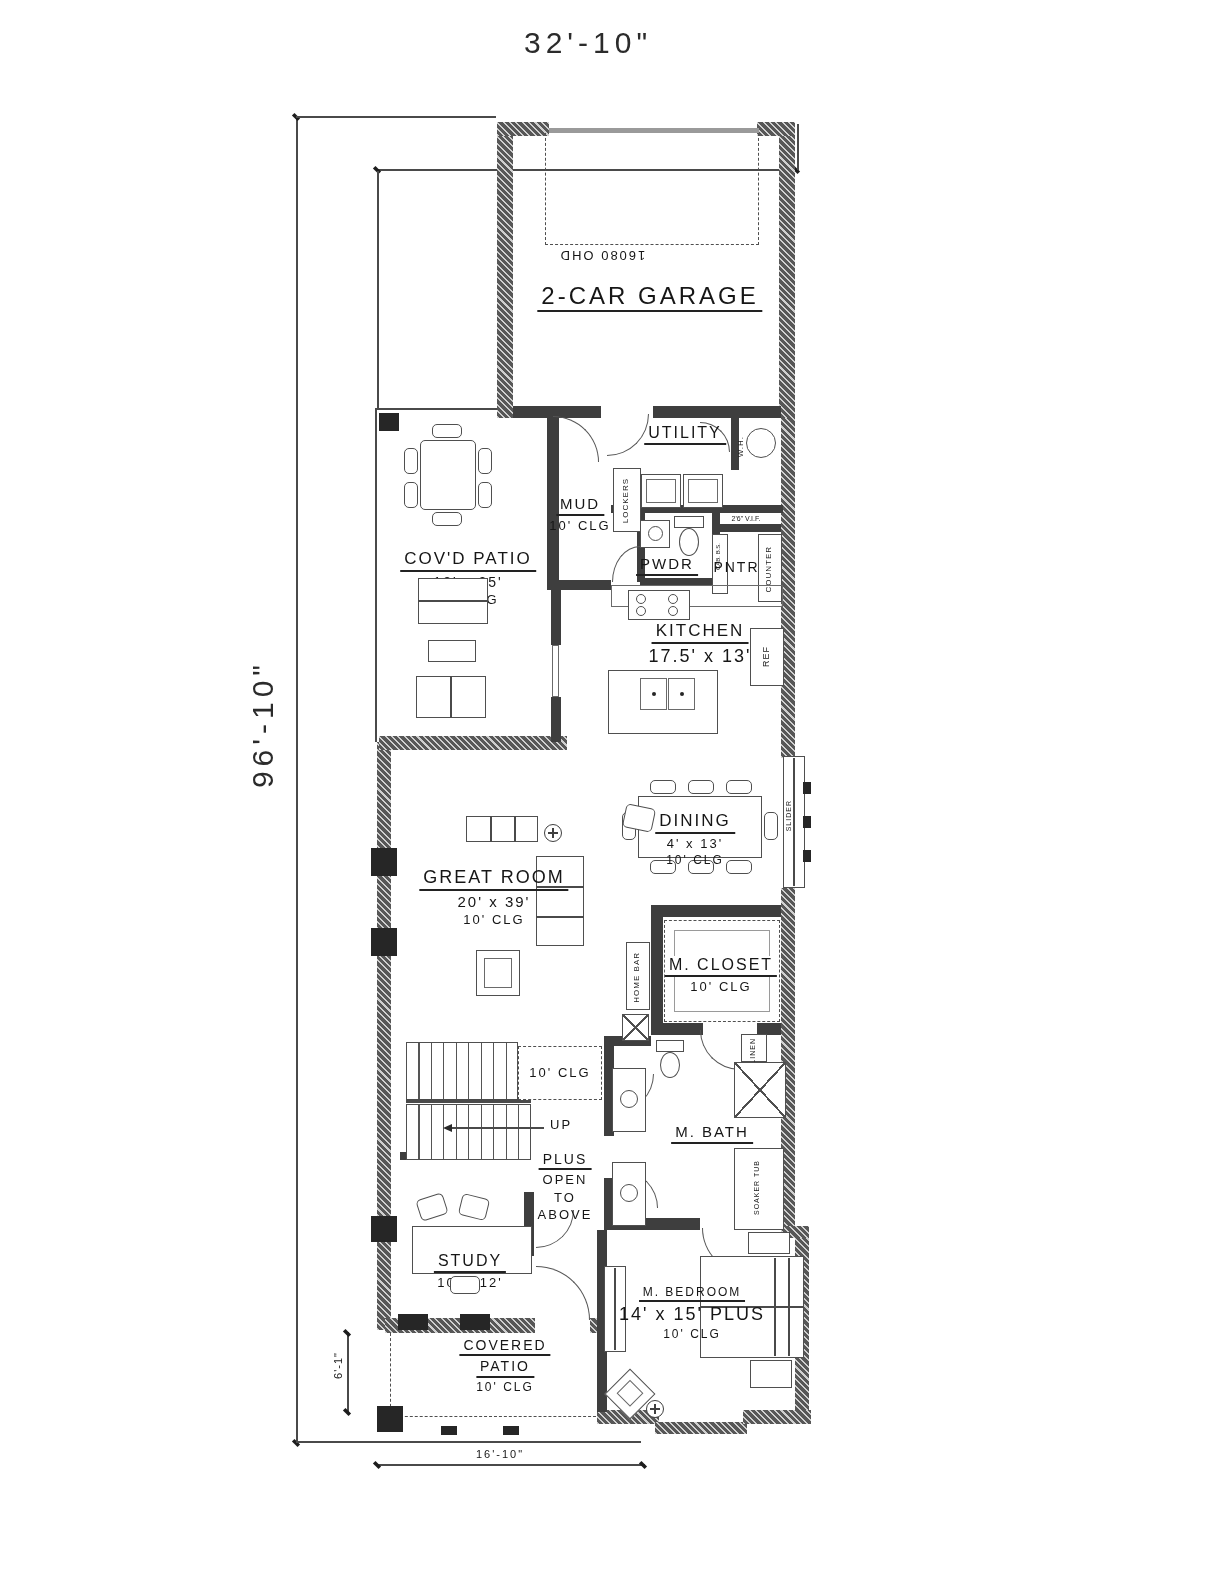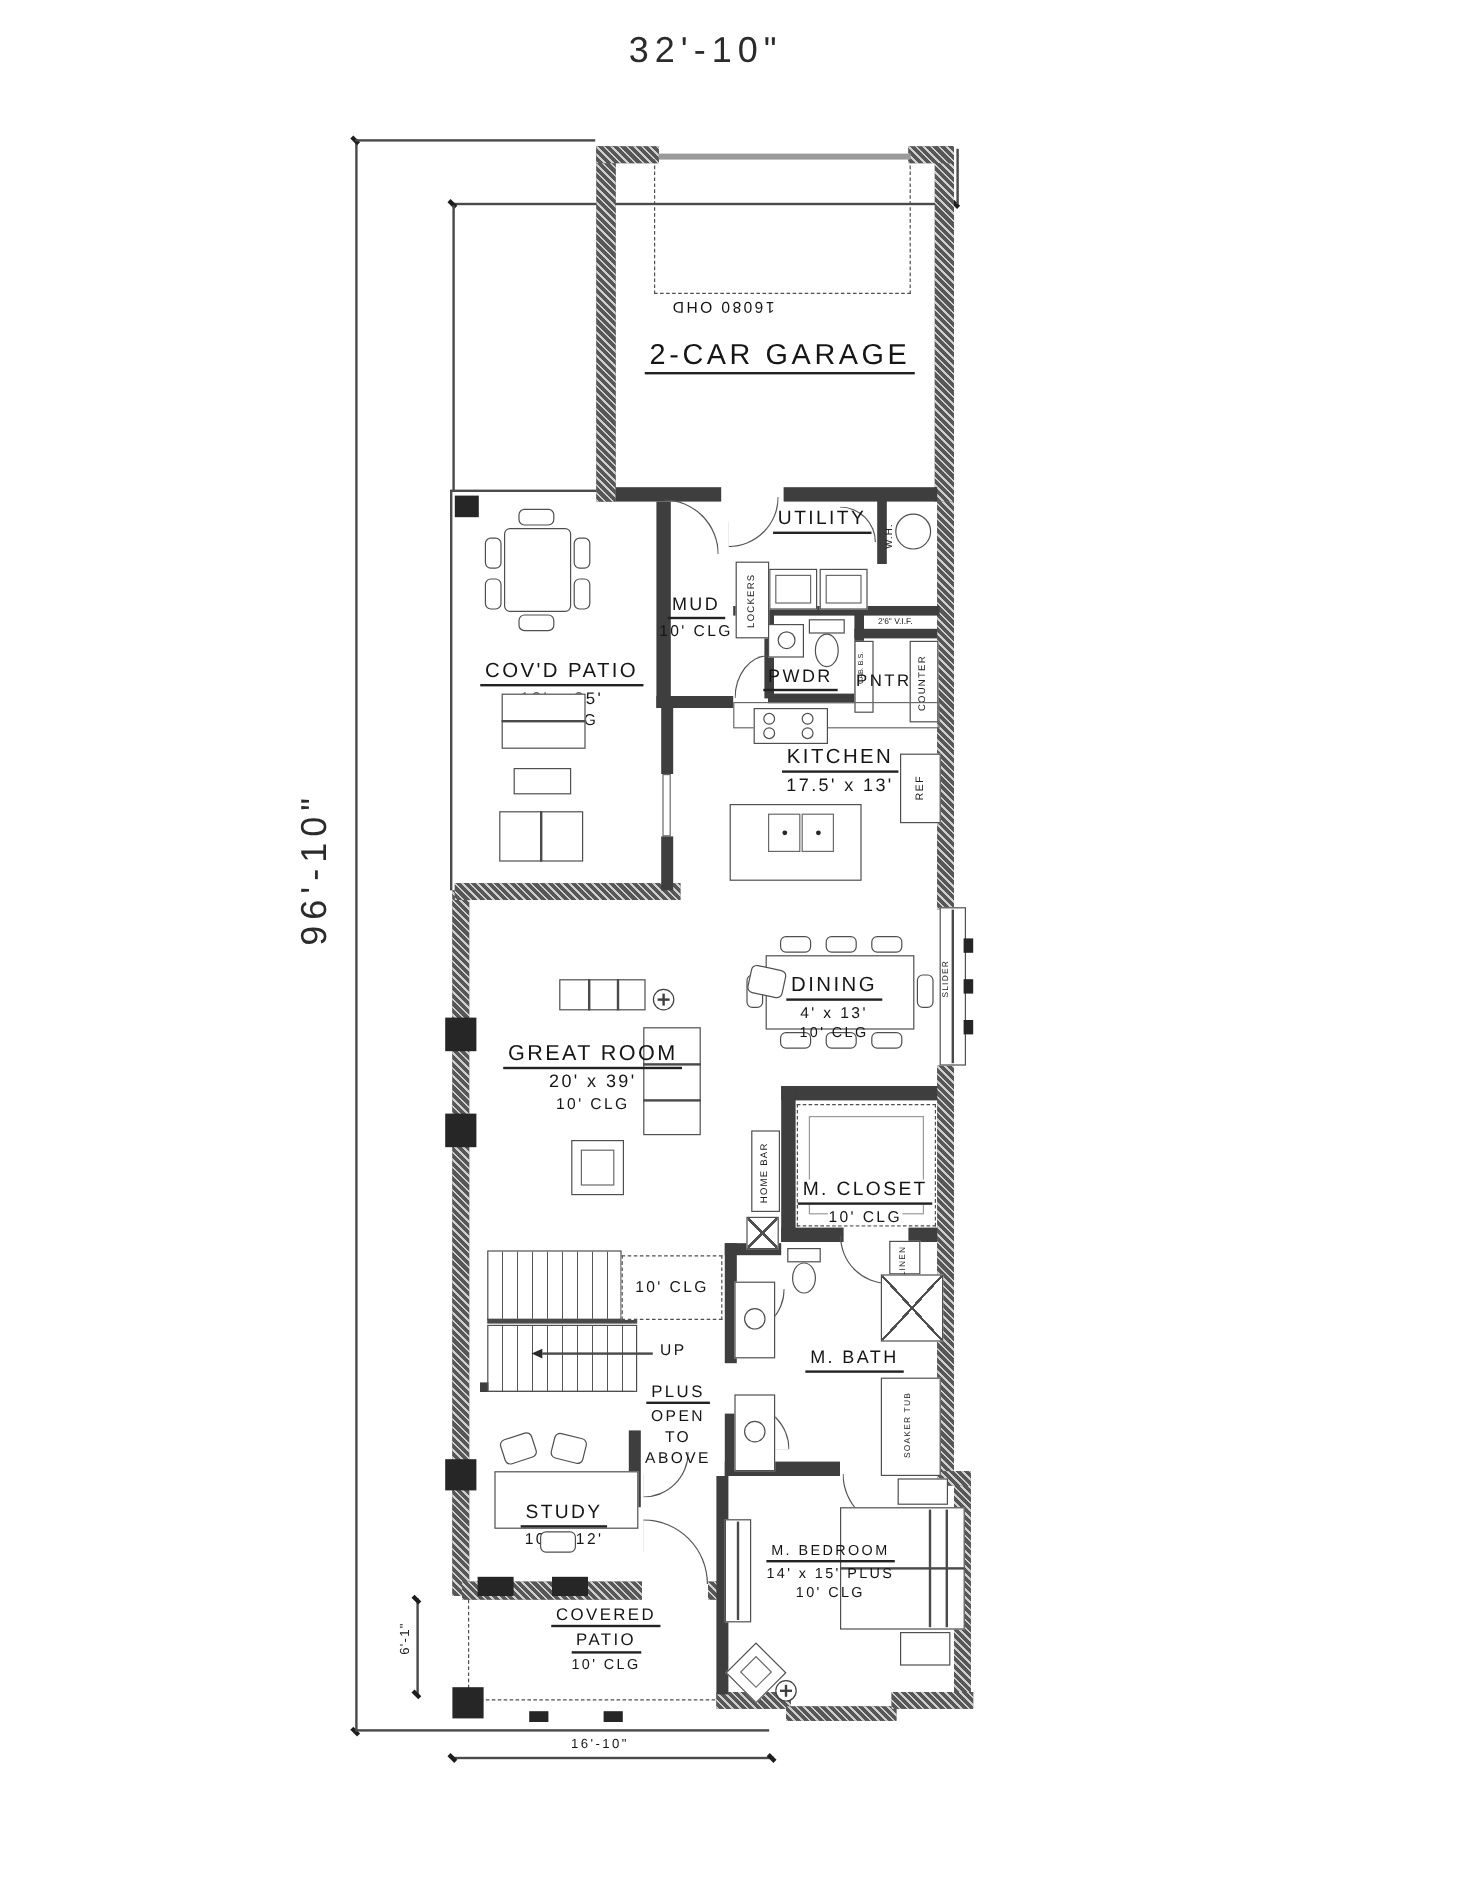--- a/index.html
+++ b/index.html
@@ -189,21 +189,21 @@
   <div class="a t vt" style="left:765px;top:546px;font-size:8px">COUNTER</div>
 
   <div class="a nofill" style="left:611px;top:585px;width:172px;height:22px"></div>
   <div class="a fur" style="left:628px;top:590px;width:62px;height:30px"></div>
   <div class="a circle" style="left:636px;top:594px;width:10px;height:10px"></div>
   <div class="a circle" style="left:636px;top:606px;width:10px;height:10px"></div>
   <div class="a circle" style="left:668px;top:594px;width:10px;height:10px"></div>
   <div class="a circle" style="left:668px;top:606px;width:10px;height:10px"></div>
   <div class="a stack" style="left:700px;top:622px">
     <span class="t ul" style="font-size:17px">KITCHEN</span>
-    <span class="t" style="font-size:15px">17.5' x 13'</span>
+    <span class="t" style="font-size:18px">17.5' x 13'</span>
   </div>
   <div class="a fur" style="left:750px;top:628px;width:34px;height:58px"></div>
   <div class="a t vt" style="left:762px;top:646px;font-size:9px">REF</div>
   <div class="a fur" style="left:608px;top:670px;width:110px;height:64px"></div>
   <div class="a nofill" style="left:640px;top:678px;width:27px;height:32px"></div>
   <div class="a nofill" style="left:668px;top:678px;width:27px;height:32px"></div>
   <div class="a blk" style="left:652px;top:692px;width:4px;height:4px;border-radius:50%"></div>
   <div class="a blk" style="left:680px;top:692px;width:4px;height:4px;border-radius:50%"></div>
 
   <div class="a fur" style="left:638px;top:796px;width:124px;height:62px"></div>
@@ -235,21 +235,21 @@
     <span class="t" style="font-size:13px">10' CLG</span>
   </div>
   <div class="a fur" style="left:476px;top:950px;width:44px;height:46px"></div>
   <div class="a nofill" style="left:484px;top:958px;width:28px;height:30px"></div>
   <div class="a fur" style="left:626px;top:942px;width:24px;height:68px"></div>
   <div class="a t vt" style="left:633px;top:952px;font-size:8px">HOME BAR</div>
   <div class="a xbox" style="left:622px;top:1014px;width:27px;height:27px"></div>
 
   <div class="a dashbox" style="left:664px;top:920px;width:116px;height:102px"></div>
   <div class="a nofill" style="left:674px;top:930px;width:96px;height:82px;border-color:#9a9a9a"></div>
-  <div class="a stack" style="left:721px;top:983px">
+  <div class="a stack" style="left:721px;top:956px">
     <span class="t ul" style="font-size:16px;background:#fff">M. CLOSET</span>
     <span class="t" style="font-size:13px;background:#fff">10' CLG</span>
   </div>
   <div class="a fur" style="left:656px;top:1040px;width:28px;height:12px"></div>
   <div class="a ell" style="left:660px;top:1052px;width:20px;height:26px"></div>
   <div class="a fur" style="left:741px;top:1034px;width:26px;height:28px"></div>
   <div class="a t vt" style="left:749px;top:1038px;font-size:7px">LINEN</div>
 
   <div class="a treads" style="left:406px;top:1042px;width:112px;height:58px"></div>
   <div class="a treads" style="left:406px;top:1104px;width:125px;height:56px"></div>
@@ -300,21 +300,21 @@
   <div class="a fur" style="left:700px;top:1256px;width:104px;height:102px"></div>
   <div class="a line" style="left:700px;top:1306px;width:104px;height:1.5px"></div>
   <div class="a line" style="left:774px;top:1258px;width:1.5px;height:98px"></div>
   <div class="a line" style="left:788px;top:1258px;width:1.5px;height:98px"></div>
   <div class="a fur" style="left:748px;top:1232px;width:42px;height:22px"></div>
   <div class="a fur" style="left:750px;top:1360px;width:42px;height:28px"></div>
   <div class="a fur" style="left:604px;top:1266px;width:22px;height:86px"></div>
   <div class="a line" style="left:614px;top:1268px;width:1.5px;height:82px"></div>
   <div class="a stack" style="left:692px;top:1286px">
     <span class="t ul" style="font-size:12px;background:transparent">M. BEDROOM</span>
-    <span class="t" style="font-size:12px">14' x 15' PLUS</span>
+    <span class="t" style="font-size:18px">14' x 15' PLUS</span>
     <span class="t" style="font-size:12px">10' CLG</span>
   </div>
   <div class="a fur" style="left:612px;top:1376px;width:36px;height:36px;transform:rotate(45deg)">
     <div class="nofill" style="position:absolute;left:7px;top:7px;width:19px;height:19px"></div>
   </div>
   <div class="a fan" style="left:646px;top:1400px"></div>
 
 </div>
 
 </body></html>

